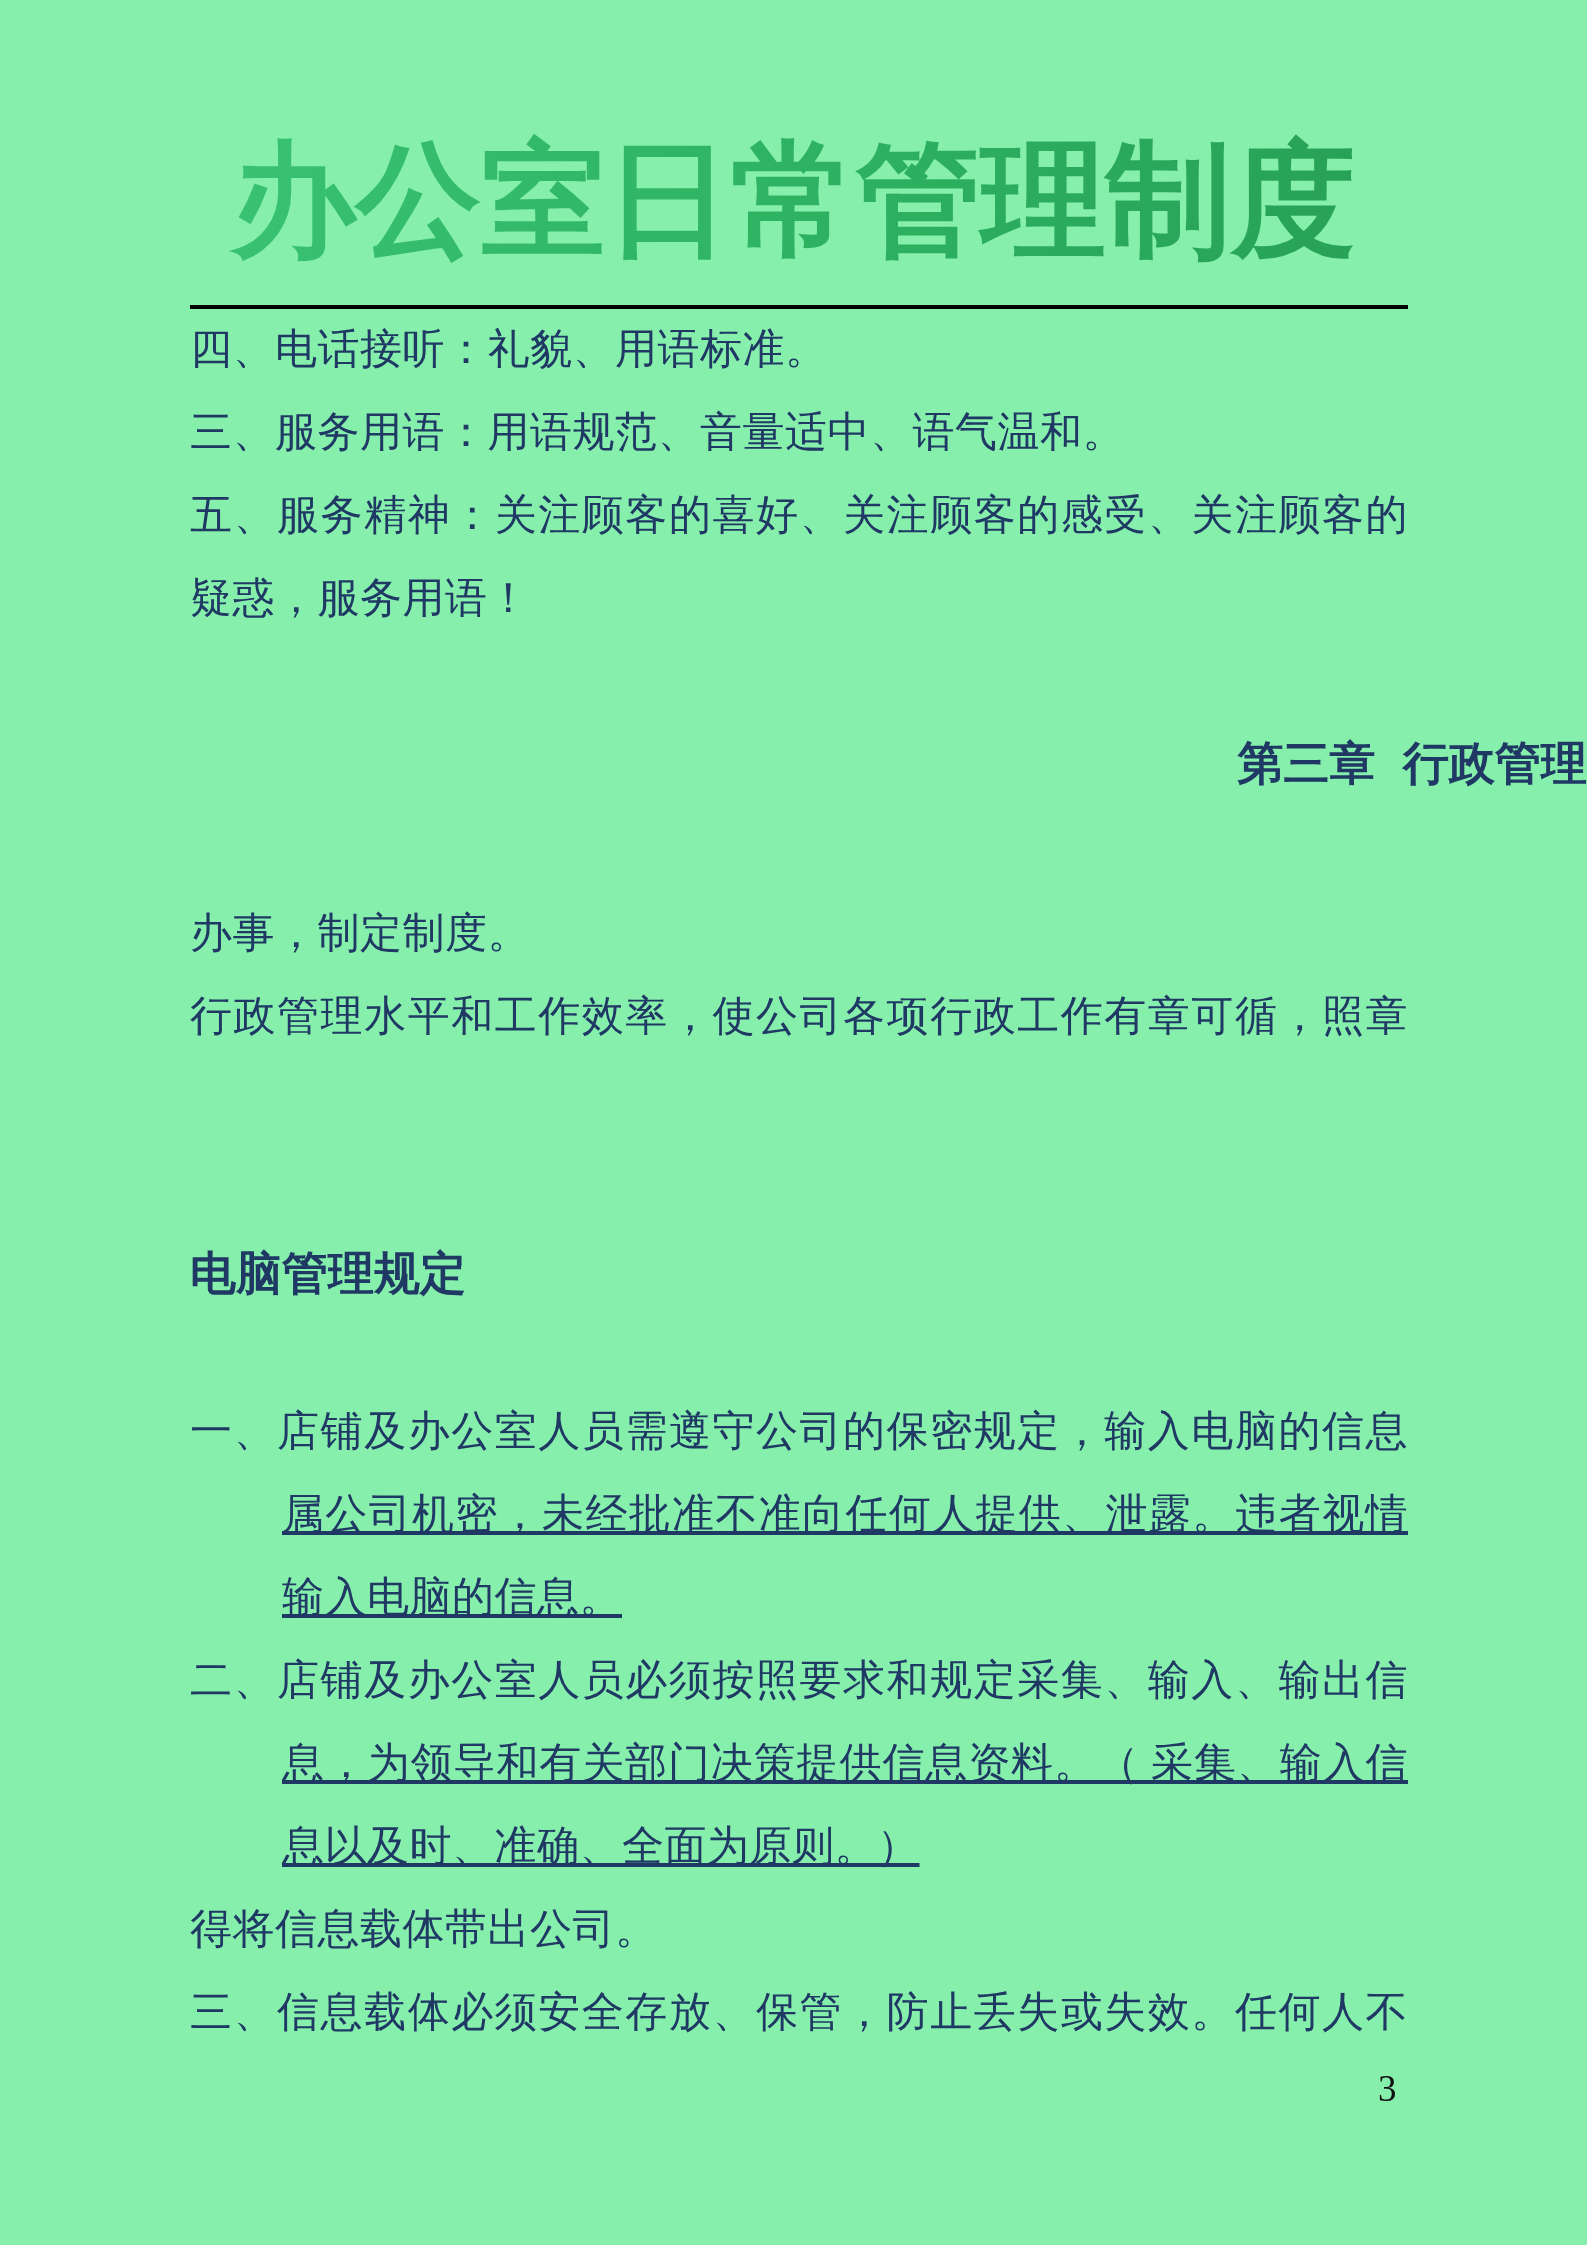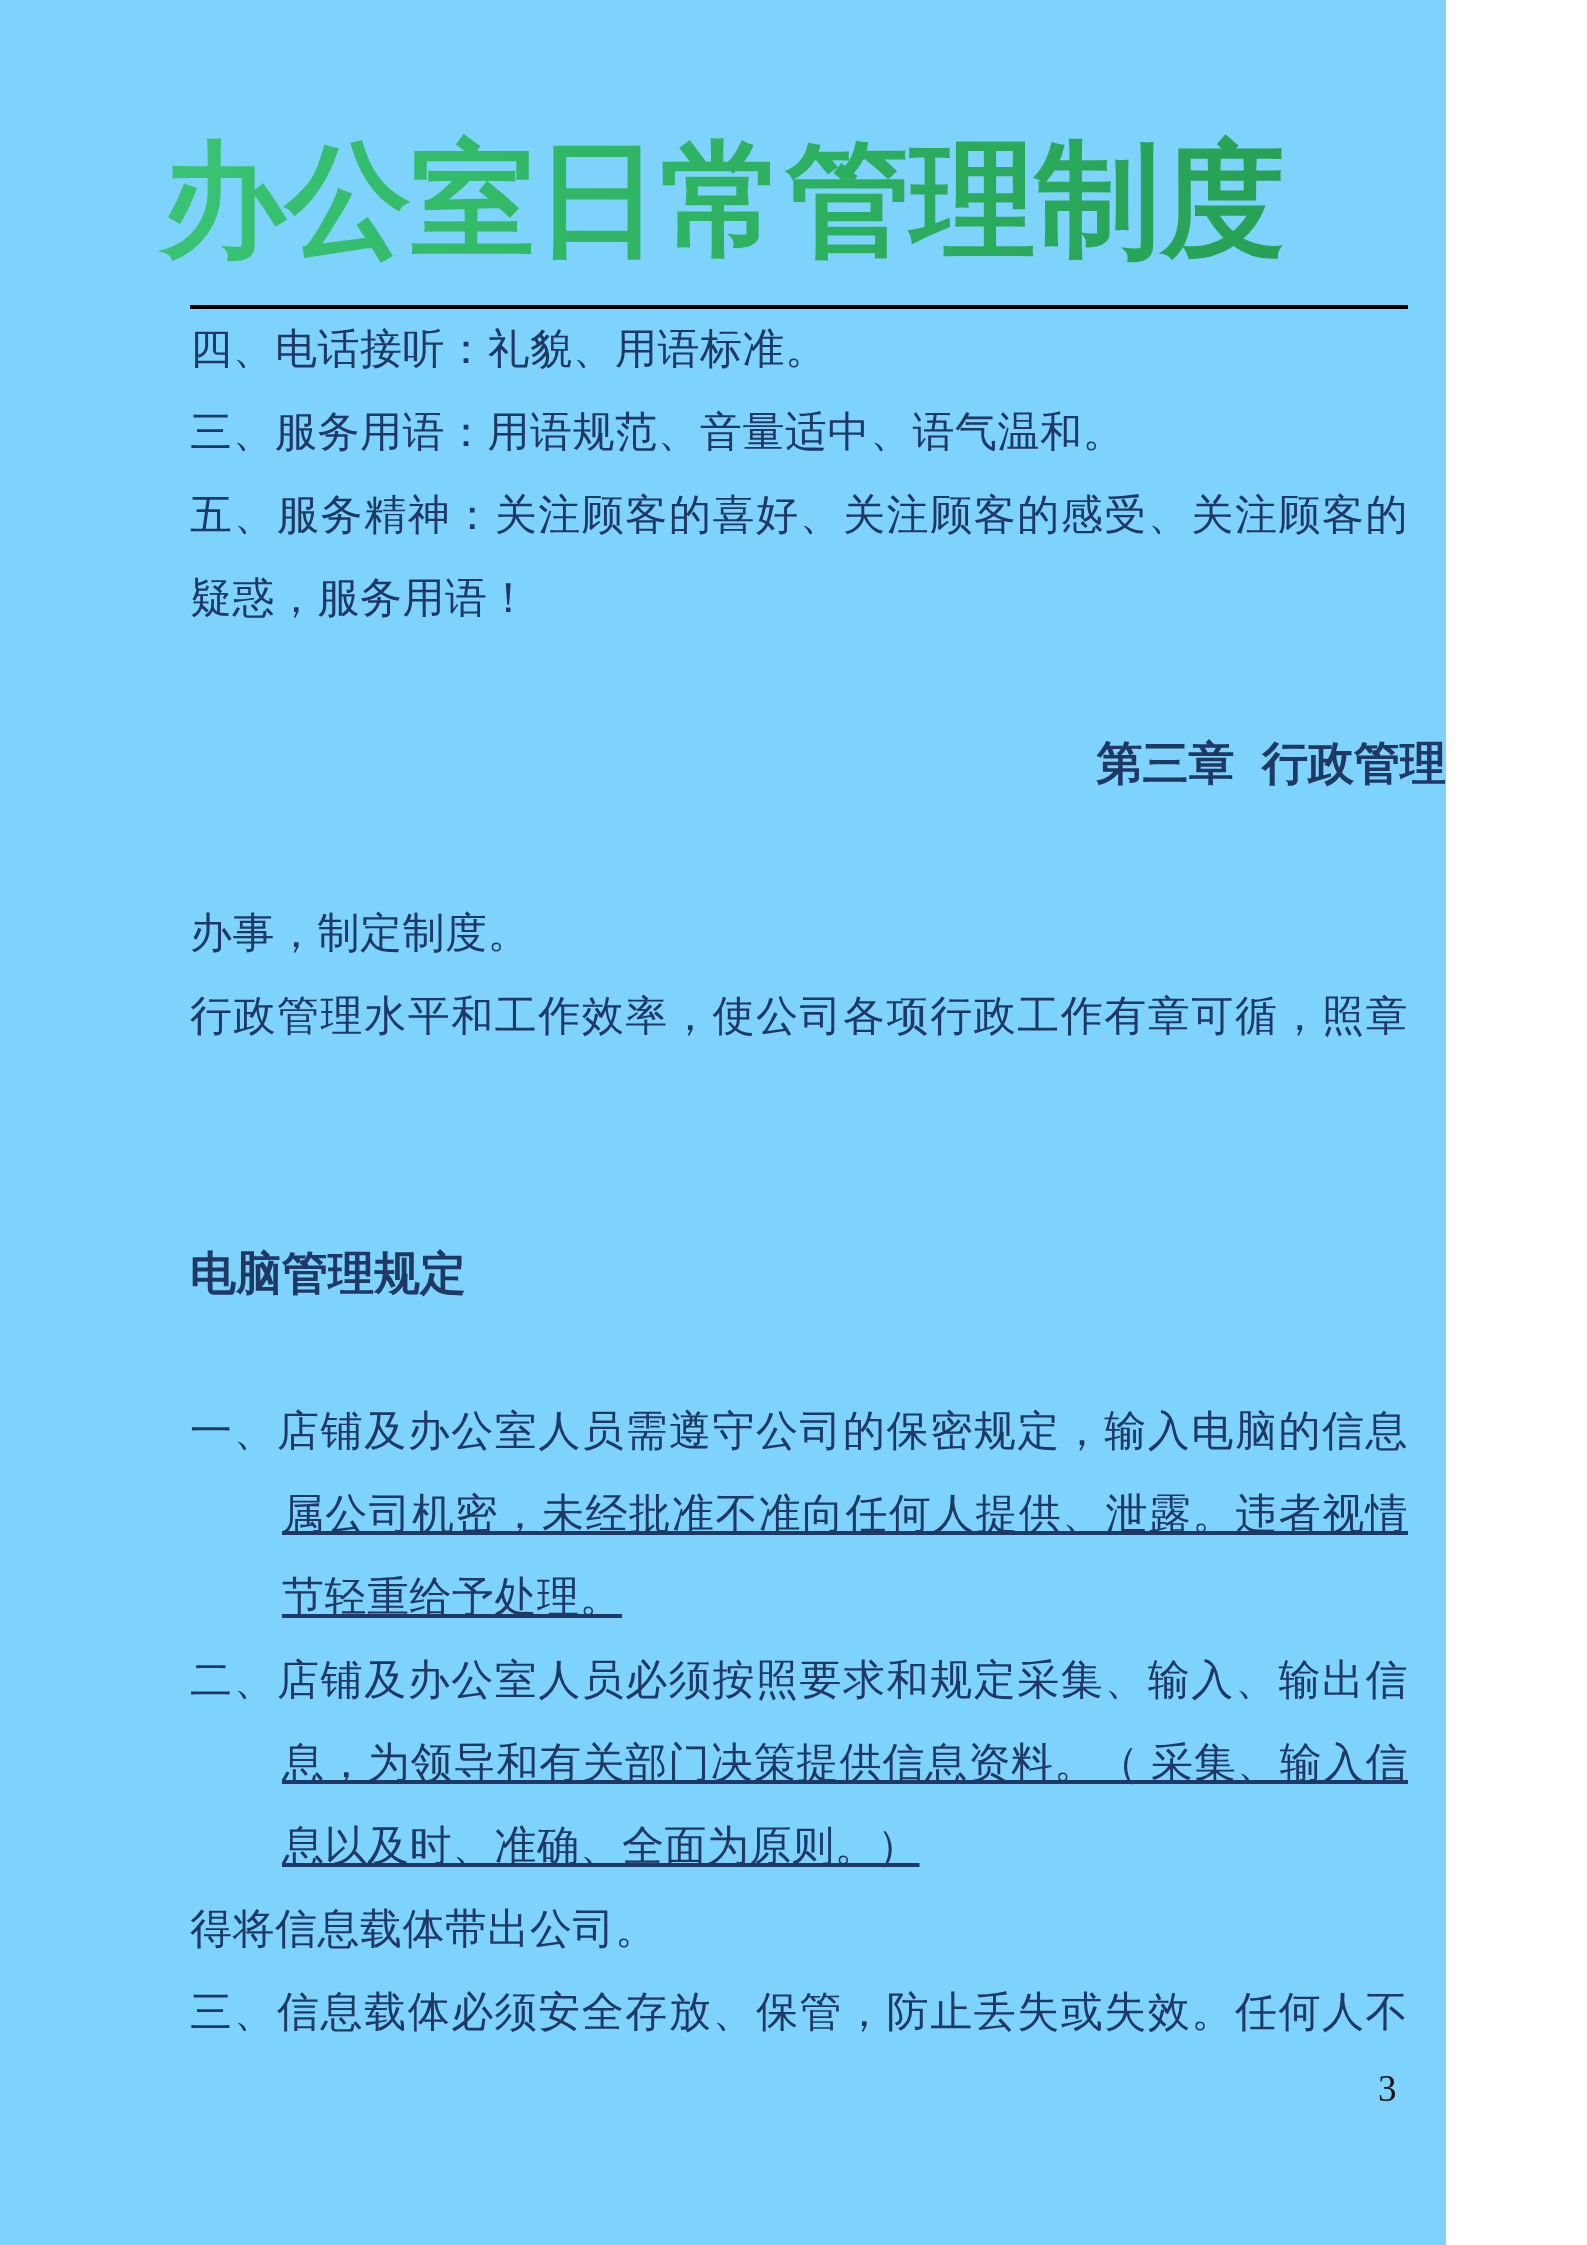--- a/index.html
+++ b/index.html
@@ -1,21 +1,21 @@
 <!DOCTYPE html>
 <html><head>
 <meta charset="utf-8">
 <style>
   * { margin: 0; padding: 0; box-sizing: border-box; }
   html, body { background: #ffffff; }
   .page {
     position: relative;
-    width: 1446px;
+    width: 1587px;
     height: 2245px;
-    background: #7dd3fc;
+    background: #86efac;
     overflow: hidden;
     font-family: "Liberation Serif", "DejaVu Serif", serif;
     color: #1F3864;
   }
   .doc-title {
     position: absolute;
     top: 128px; left: 0; right: 0;
     text-align: center;
     font-family: "Liberation Sans", "DejaVu Sans", sans-serif;
     font-weight: 800;
@@ -101,21 +101,21 @@
   <div class="textcol para-block">
     <div class="line">办事，制定制度。</div>
     <div class="line fill">行政管理水平和工作效率，使公司各项行政工作有章可循，照章</div>
   </div>
 
   <h3 class="section-heading">电脑管理规定</h3>
 
   <div class="textcol rules-block">
     <div class="line fill">一、店铺及办公室人员需遵守公司的保密规定，输入电脑的信息</div>
     <div class="line fill hang">属公司机密，未经批准不准向任何人提供、泄露。违者视情</div>
-    <div class="line hang">节轻重给予处理。</div>
+    <div class="line hang">输入电脑的信息。</div>
     <div class="line fill">二、店铺及办公室人员必须按照要求和规定采集、输入、输出信</div>
     <div class="line fill hang">息，为领导和有关部门决策提供信息资料。（ 采集、输入信</div>
     <div class="line hang">息以及时、准确、全面为原则。）</div>
     <div class="line">得将信息载体带出公司。</div>
     <div class="line fill">三、信息载体必须安全存放、保管，防止丢失或失效。任何人不</div>
   </div>
 
   <div class="page-number">3</div>
 
 </div>

